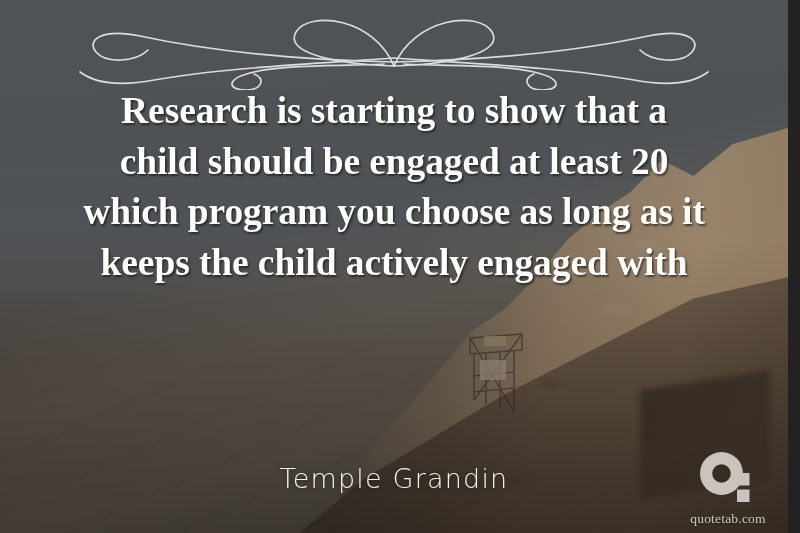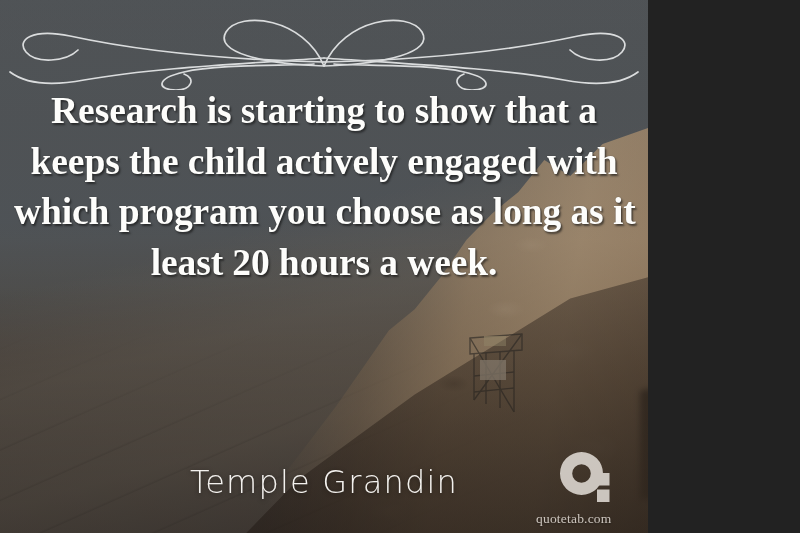--- a/index.html
+++ b/index.html
@@ -3,21 +3,21 @@
 <meta charset="utf-8">
 <title>Quote Image</title>
 <style>
   html, body {
     margin: 0;
     padding: 0;
     background: #222;
   }
   #stage {
     position: relative;
-    width: 648px;
+    width: 788px;
     height: 533px;
     overflow: hidden;
     font-family: "Liberation Serif", serif;
     user-select: none;
   }
 
   
   .bg-layer {
     position: absolute;
     inset: 0;
@@ -165,31 +165,32 @@
   
   .author {
     position: absolute;
     left: 0;
     right: 0;
     top: 463px;
     text-align: center;
     color: #f3f1ee;
     font-family: "DejaVu Sans", "Liberation Sans", sans-serif;
     font-weight: 300;
-    font-size: 32px;
+    font-size: 27px;
     letter-spacing: 1.2px;
     text-shadow: 0 1px 4px rgba(20,16,12,0.55);
   }
 
   
   .watermark {
     position: absolute;
     right: 8px;
     bottom: 6px;
     width: 104px;
+    text-align: center;
     opacity: .80;
   }
   .wm-mark {
     width: 58px;
     height: 58px;
     margin: 0 auto 2px;
     display: block;
   }
   .wm-text {
     display: block;
@@ -237,23 +238,23 @@
       <path d="M320 52 C 236 58, 148 62, 80 74 C 48 80, 22 78, 6 66"></path>
       <path d="M320 52 C 404 58, 492 62, 560 74 C 592 80, 618 78, 634 66"></path>
 
       <path d="M310 58 C 282 60, 214 58, 180 66 C 150 73, 154 84, 172 84 C 188 84, 192 72, 180 68"></path>
       <path d="M330 58 C 358 60, 426 58, 460 66 C 490 73, 486 84, 468 84 C 452 84, 448 72, 460 68"></path>
     </g>
   </svg>
 
   <div class="quote">
     <span class="line">Research is starting to show that a</span>
+    <span class="line">child should be engaged at least 20</span>
+    <span class="line">which program you choose as long as it</span>
     <span class="line">keeps the child actively engaged with</span>
-    <span class="line">which program you choose as long as it</span>
-    <span class="line">least 20 hours a week.</span>
   </div>
 
   <div class="author">Temple Grandin</div>
 
   <div class="watermark">
     <svg class="wm-mark" viewBox="0 0 58 58">
       <g fill="#efeae4">
         <path d="M22.5 1 A21.5 21.5 0 1 0 22.5 44 A21.5 21.5 0 1 0 22.5 1 Z
                  M22.5 13.2 A9.3 9.3 0 1 1 22.5 31.8 A9.3 9.3 0 1 1 22.5 13.2 Z" fill-rule="evenodd"></path>
         <rect x="38" y="22" width="12.5" height="12.5"></rect>

